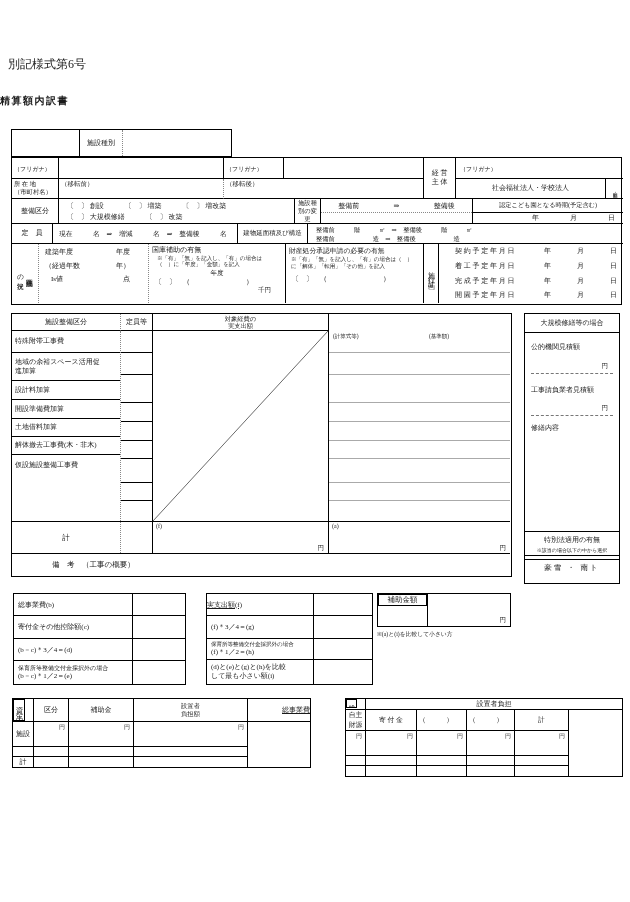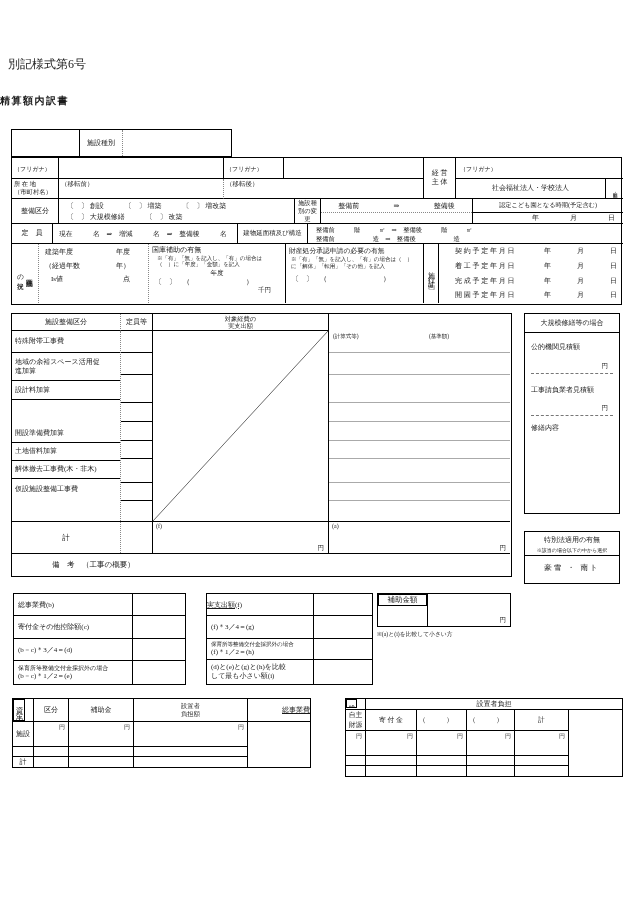--- a/index.html
+++ b/index.html
@@ -174,21 +174,21 @@
     <div class="cell brd bb ctr f7" style="left:0; top:0; width:109px; height:17px;">施設整備区分</div>
     <div class="cell br bb ctr f7" style="left:109px; top:0; width:32px; height:17px;">定員等</div>
     <div class="cell br bb ctr pre" style="left:141px; top:0; width:176px; height:17px; font-size:6.3px; line-height:7.5px;">対象経費の
 実支出額</div>
 
     <div class="cell brd" style="left:0; top:17px; width:109px; height:190px;">
       <div class="mrowL" style="height:22px;">特殊附帯工事費</div>
       <div class="mrowL" style="height:28px;">地域の余裕スペース活用促
 進加算</div>
       <div class="mrowL" style="height:19px;">設計料加算</div>
-      <div class="mrowL" style="height:19px;margin-top:24px;">開設準備費加算</div>
+      <div class="mrowL" style="height:19px;">開設準備費加算</div>
       <div class="mrowL" style="height:18px;">土地借料加算</div>
       <div class="mrowL" style="height:18px;">解体撤去工事費(木・非木)</div>
       <div class="mrowL nobb" style="height:20px;">仮設施設整備工事費</div>
     </div>
 
     <div class="cell br" style="left:109px; top:17px; width:32px; height:190px;">
       <div class="mrowE" style="height:22px;"></div>
       <div class="mrowE" style="height:22px;"></div>
       <div class="mrowE" style="height:28px;"></div>
       <div class="mrowE" style="height:19px;"></div>
@@ -228,21 +228,21 @@
       </div>
       <div style="flex:1; display:flex; flex-direction:column; justify-content:space-between; padding:1px 4px 1px 3px;">
         <span class="f6">(a)</span>
         <span class="f65" style="align-self:flex-end;">円</span>
       </div>
     </div>
 
     <div class="cell" style="left:0; top:240px; width:498px; height:21px; display:flex; align-items:center; padding-left:40px; font-size:7.5px;">備　考　（工事の概要）</div>
   </div>
 
-  <div class="abs box" style="left:524px; top:313px; width:96px; height:201px;">
+  <div class="abs box" style="left:524px; top:313px; width:96px; height:247px;">
     <div class="ctr f7 bb" style="height:19px;">大規模修繕等の場合</div>
     <div style="padding:0 6px;">
       <div class="f7" style="margin-top:10px;">公的機関見積額</div>
       <div class="yenR" style="margin-top:10px; padding-bottom:2px; border-bottom:1px dashed #777;">円</div>
       <div class="f7" style="margin-top:12px;">工事請負業者見積額</div>
       <div class="yenR" style="margin-top:10px; padding-bottom:2px; border-bottom:1px dashed #777;">円</div>
       <div class="f7" style="margin-top:8px;">修繕内容</div>
     </div>
   </div>
 

